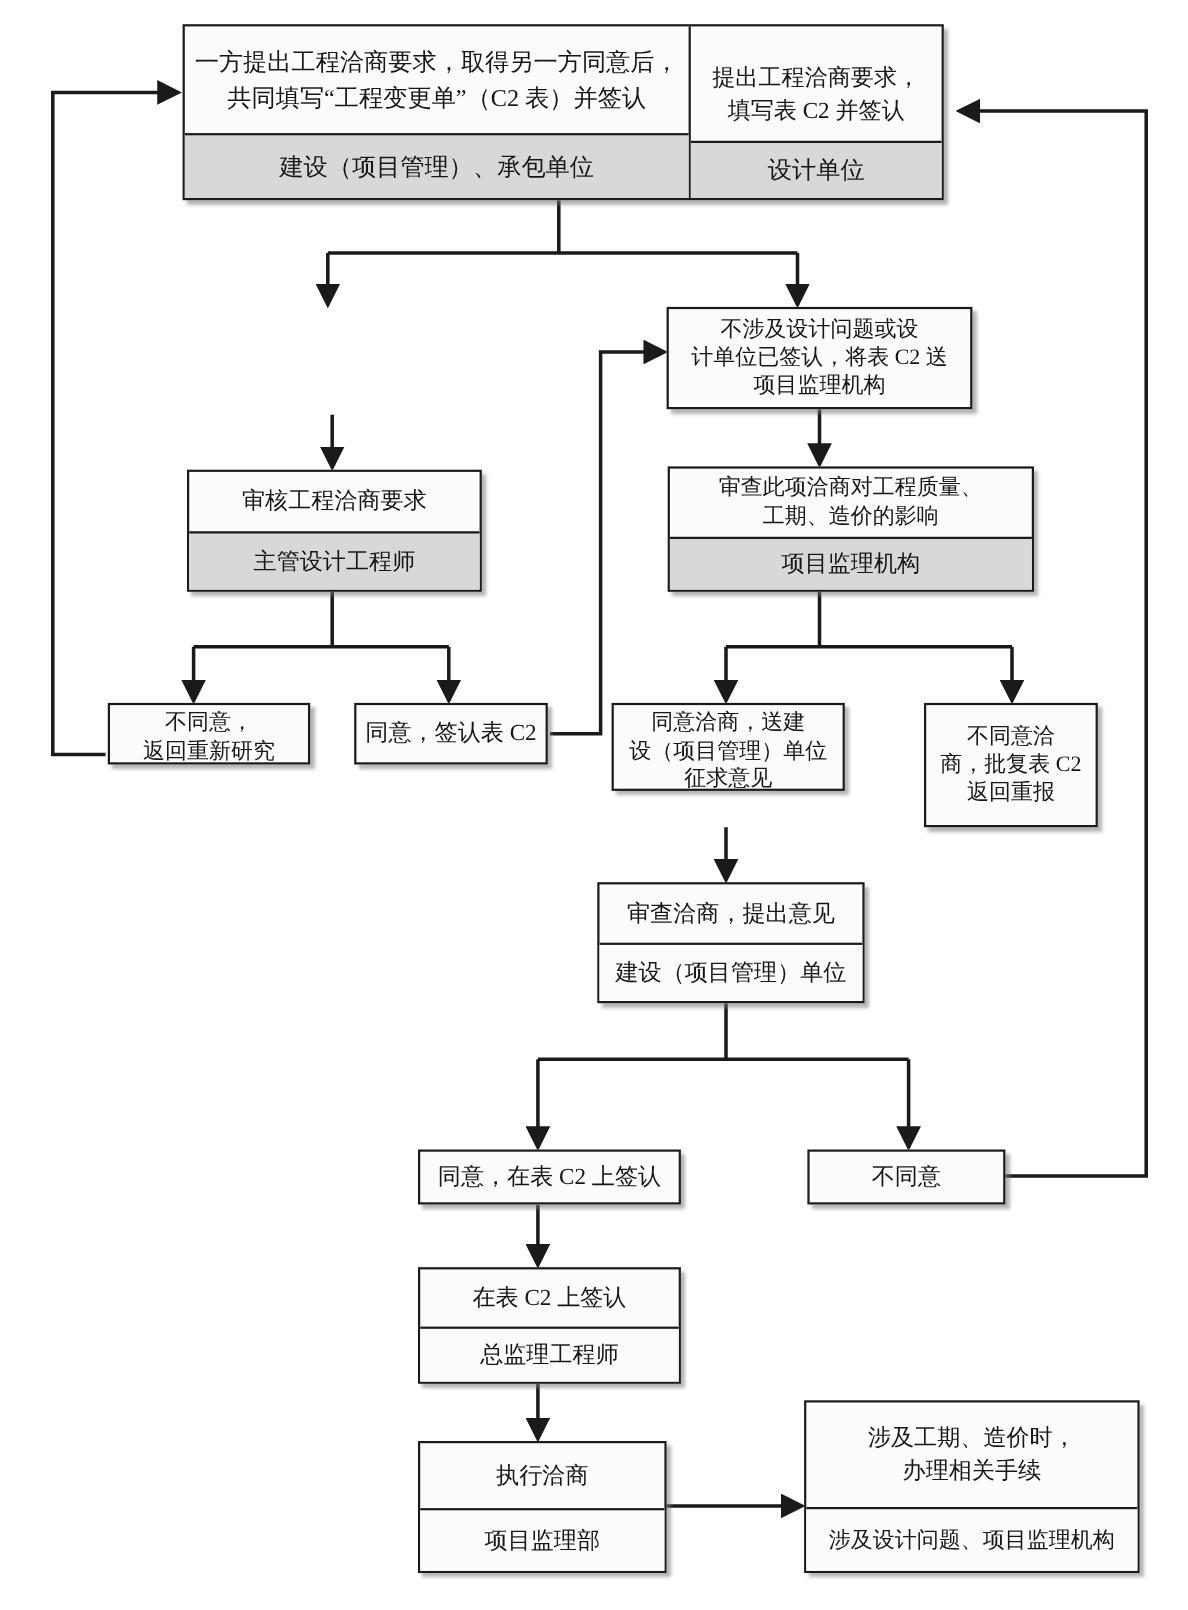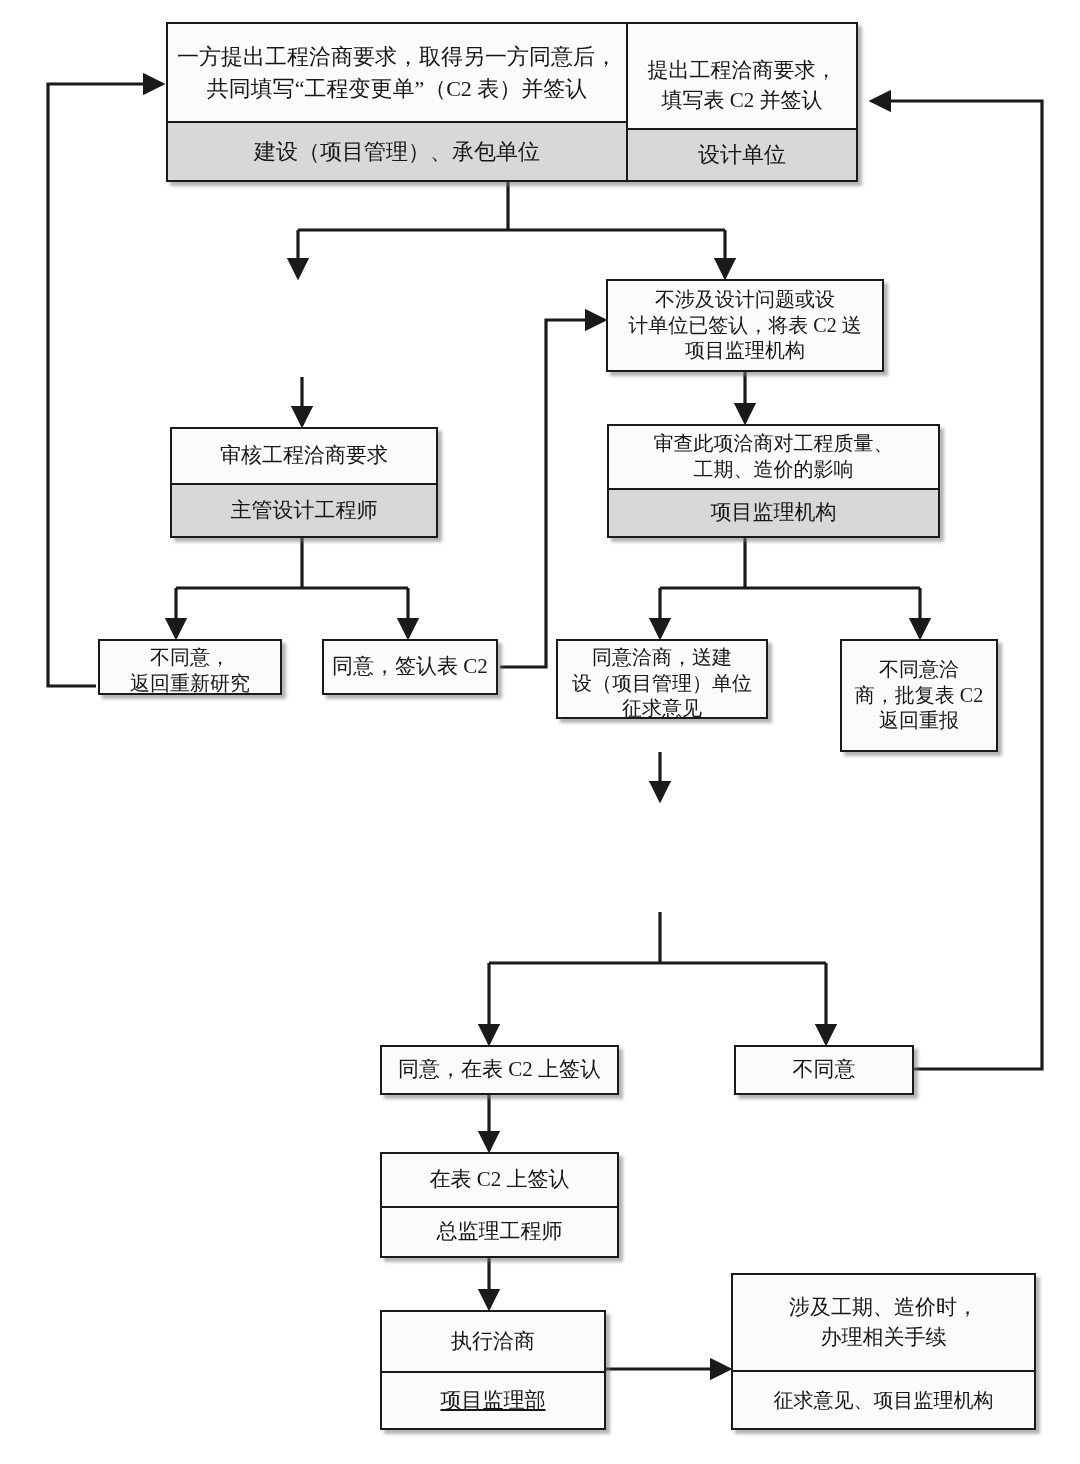--- a/index.html
+++ b/index.html
@@ -174,38 +174,42 @@
 设（项目管理）单位
 征求意见</div>
   </div>
 
   <div class="node" style="left:840px; top:639px; width:158px; height:113px;">
     <div class="cell fs20 tight">不同意洽
 商，批复表 C2
 返回重报</div>
   </div>
 
+  <div class="node" style="left:543px; top:802px; width:243px; height:110px;">
+    <div class="cell fs21" style="height:54px;">审查洽商，提出意见</div>
+    <div class="cell plain-sep fs21" style="height:53px;">建设（项目管理）单位</div>
+  </div>
 
   <div class="node" style="left:380px; top:1045px; width:239px; height:50px;">
     <div class="cell fs21">同意，在表 C2 上签认</div>
   </div>
 
   <div class="node" style="left:734px; top:1045px; width:180px; height:50px;">
     <div class="cell fs21">不同意</div>
   </div>
 
   <div class="node" style="left:380px; top:1152px; width:239px; height:106px;">
     <div class="cell fs21" style="height:52px;">在表 C2 上签认</div>
     <div class="cell plain-sep fs21" style="height:50px;">总监理工程师</div>
   </div>
 
   <div class="node" style="left:380px; top:1310px; width:226px; height:120px;">
     <div class="cell fs21" style="height:59px;">执行洽商</div>
-    <div class="cell plain-sep fs21" style="height:57px;text-decoration:underline;">项目监理部</div>
+    <div class="cell plain-sep fs21" style="height:57px;">项目监理部</div>
   </div>
 
   <div class="node" style="left:731px; top:1273px; width:305px; height:157px;">
     <div class="cell fs21" style="height:97px;">涉及工期、造价时，
 办理相关手续</div>
-    <div class="cell plain-sep fs20" style="height:59px;">征求意见、项目监理机构</div>
+    <div class="cell plain-sep fs20" style="height:59px;">涉及设计问题、项目监理机构</div>
   </div>
 
 </div>
 
 </body></html>

